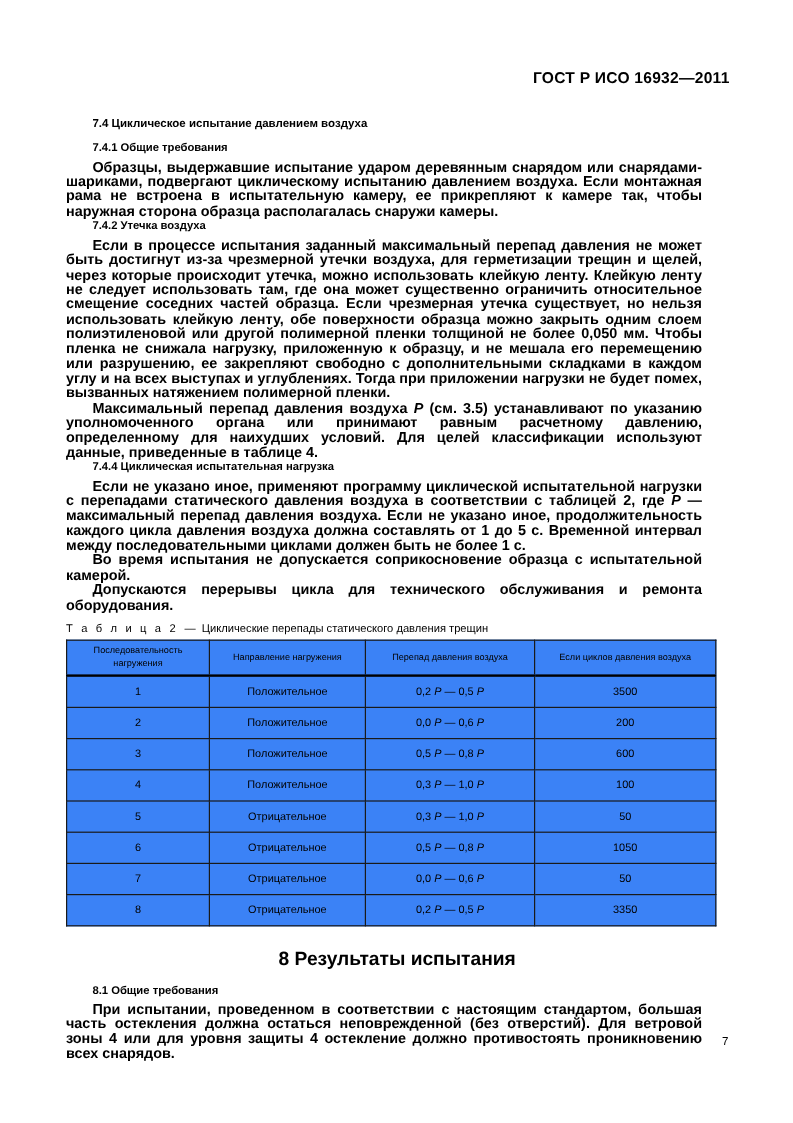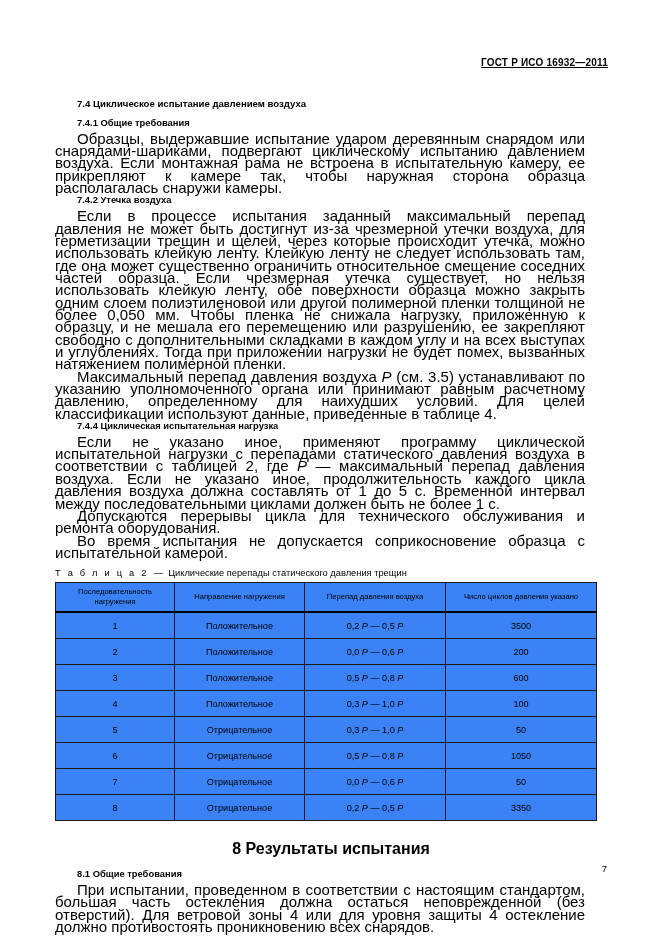--- a/index.html
+++ b/index.html
@@ -19,25 +19,24 @@
     background: #ffffff;
     overflow: hidden;
     box-sizing: border-box;
   }
 
   
   .page-header {
     position: absolute;
     top: 57px;
     right: 53px;
-    font-size: 10px;
+    font-size: 13px;
     font-weight: bold;
     letter-spacing: 0.2px;
     white-space: nowrap;
-    text-decoration: underline;
   }
 
   
   .content {
     position: absolute;
     left: 55px;
     top: 88px;
     width: 530px;
   }
 
@@ -58,26 +57,27 @@
   h2.section {
     font-size: 16px;
     font-weight: bold;
     margin: 0;
     padding-left: 22px;
     line-height: 1.25;
     text-align: center;
   }
 
   p.para {
-    font-size: 15px;
+    font-size: 12px;
     line-height: 12.35px;
     margin: 0 0 0 0;
     text-align: justify;
     text-indent: 22px;
     hyphens: manual;
+    font-weight: bold;
   }
   p.para + p.para { margin-top: 0; }
   .gap-md { height: 9px; }
 
   
   .table-caption {
     font-size: 9.3px;
     margin: 0 0 4px 0;
     white-space: nowrap;
   }
@@ -140,42 +140,42 @@
     <h3 class="subclause">7.4.1  Общие требования</h3>
     <p class="para">Образцы, выдержавшие испытание ударом деревянным снарядом или снарядами-шариками, подвергают циклическому испытанию давлением воздуха. Если монтажная рама не встроена в испытательную камеру, ее прикрепляют к камере так, чтобы наружная сторона образца располагалась снаружи камеры.</p>
 
     <h3 class="subclause" style="margin-top:0;">7.4.2  Утечка воздуха</h3>
     <p class="para">Если в процессе испытания заданный максимальный перепад давления не может быть достигнут из-за чрезмерной утечки воздуха, для герметизации трещин и щелей, через которые происходит утечка, можно использовать клейкую ленту. Клейкую ленту не следует использовать там, где она может существенно ограничить относительное смещение соседних частей образца. Если чрезмерная утечка существует, но нельзя использовать клейкую ленту, обе поверхности образца можно закрыть одним слоем полиэтиленовой или другой полимерной пленки толщиной не более 0,050 мм. Чтобы пленка не снижала нагрузку, приложенную к образцу, и не мешала его перемещению или разрушению, ее закрепляют свободно с дополнительными складками в каждом углу и на всех выступах и углублениях. Тогда при приложении нагрузки не будет помех, вызванных натяжением полимерной пленки.</p>
 
     <p class="para">Максимальный перепад давления воздуха <span style="font-style:italic">P</span> (см. 3.5) устанавливают по указанию уполномоченного органа или принимают равным расчетному давлению, определенному для наихудших условий. Для целей классификации используют данные, приведенные в таблице 4.</p>
 
     <h3 class="subclause">7.4.4  Циклическая испытательная нагрузка</h3>
     <p class="para">Если не указано иное, применяют программу циклической испытательной нагрузки с перепадами статического давления воздуха в соответствии с таблицей 2, где <span style="font-style:italic">P</span> — максимальный перепад давления воздуха. Если не указано иное, продолжительность каждого цикла давления воздуха должна составлять от 1 до 5 с. Временной интервал между последовательными циклами должен быть не более 1 с.</p>
+    <p class="para">Во время испытания не допускается соприкосновение образца с испытательной камерой.</p>
     <p class="para">Допускаются перерывы цикла для технического обслуживания и ремонта оборудования.</p>
-    <p class="para">Во время испытания не допускается соприкосновение образца с испытательной камерой.</p>
 
     <div class="gap-md"></div>
 
     <div class="table-caption">
       <span class="tcap-word">Т а б л и ц а  2</span><span>&nbsp; </span><span>—</span><span>&nbsp; </span><span>Циклические перепады статического давления трещин</span>
     </div>
 
     <table class="gost">
       <colgroup>
         <col class="c1">
           <col class="c2">
           <col class="c3">
           <col class="c4">
       </colgroup>
       <thead>
         <tr>
           <th>Последовательность нагружения</th>
           <th>Направление нагружения</th>
           <th>Перепад давления воздуха</th>
-          <th>Число циклов давления указано</th>
+          <th>Если циклов давления воздуха</th>
         </tr>
       </thead>
       <tbody>
           <tr>
             <td>1</td>
             <td>Положительное</td>
             <td>0,2&nbsp;<span class="var">P</span>&nbsp;—&nbsp;0,5&nbsp;<span class="var">P</span></td>
             <td>3500</td>
           </tr>
           <tr>

